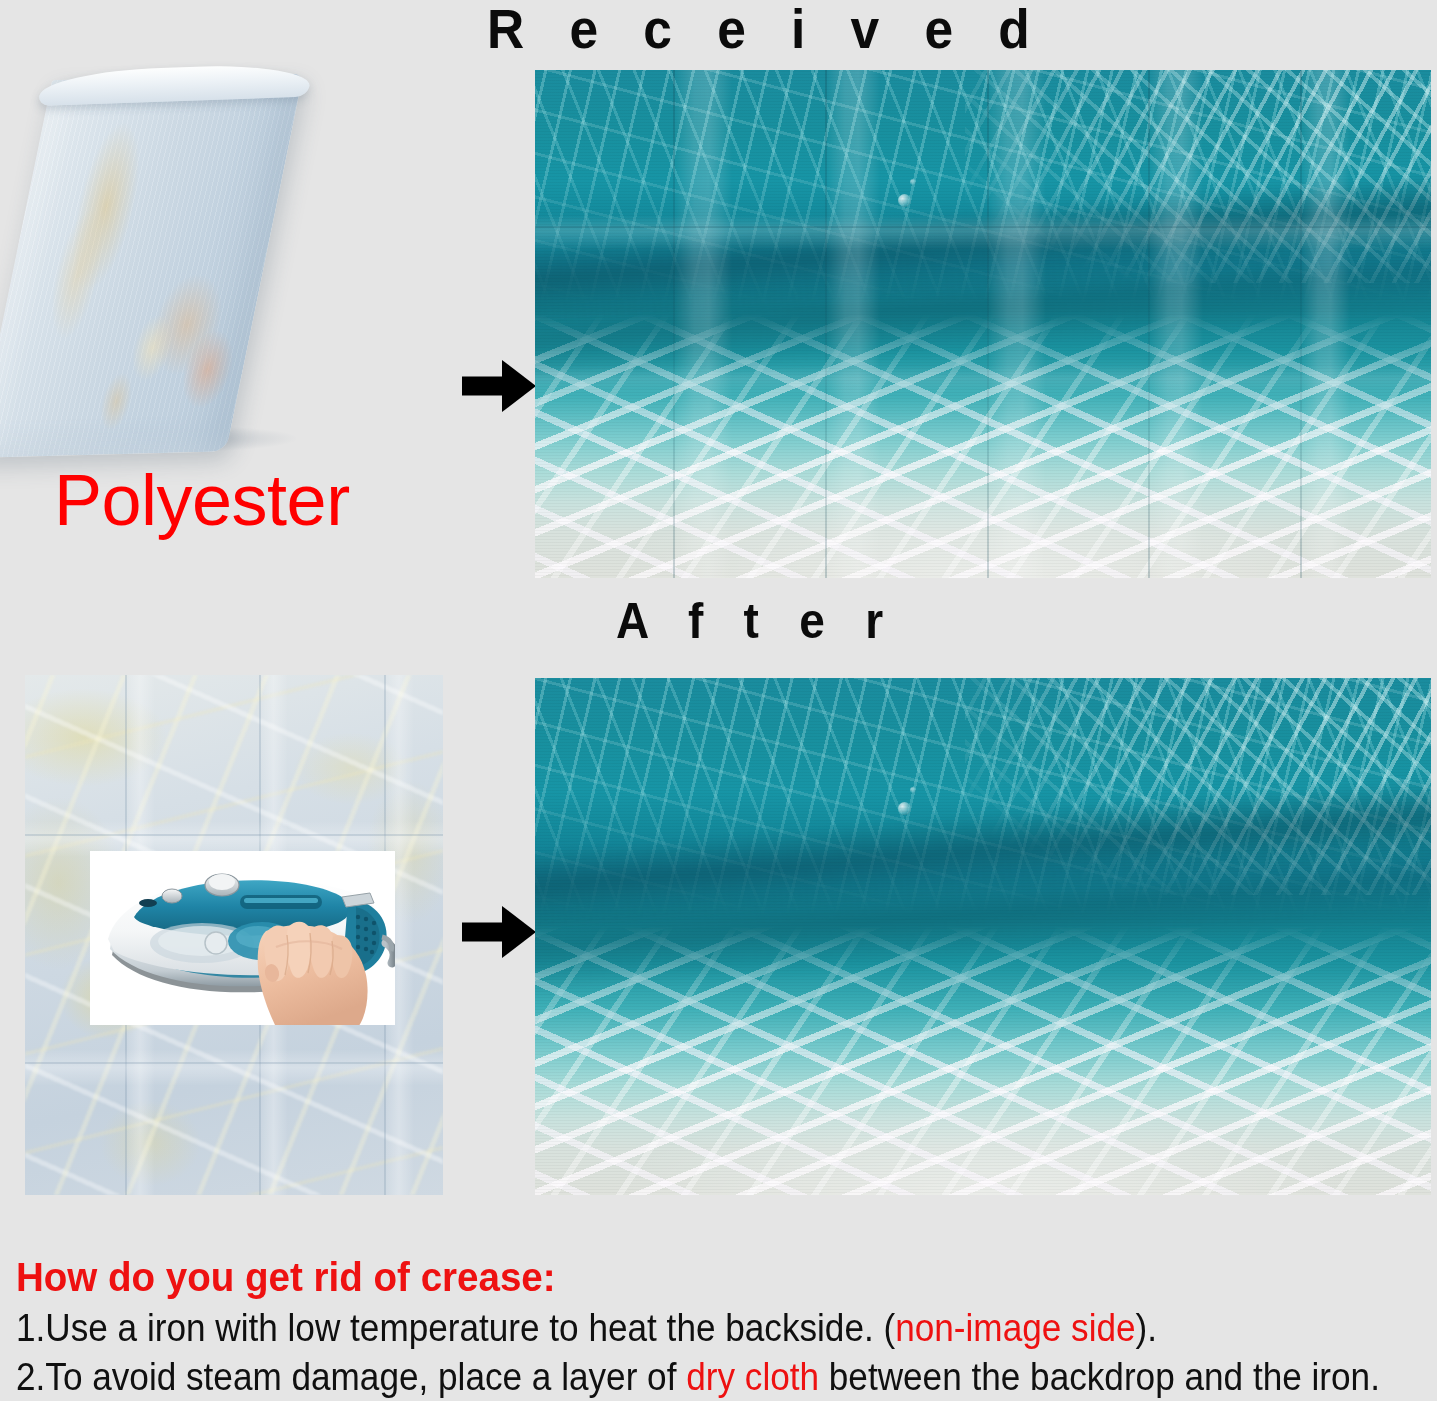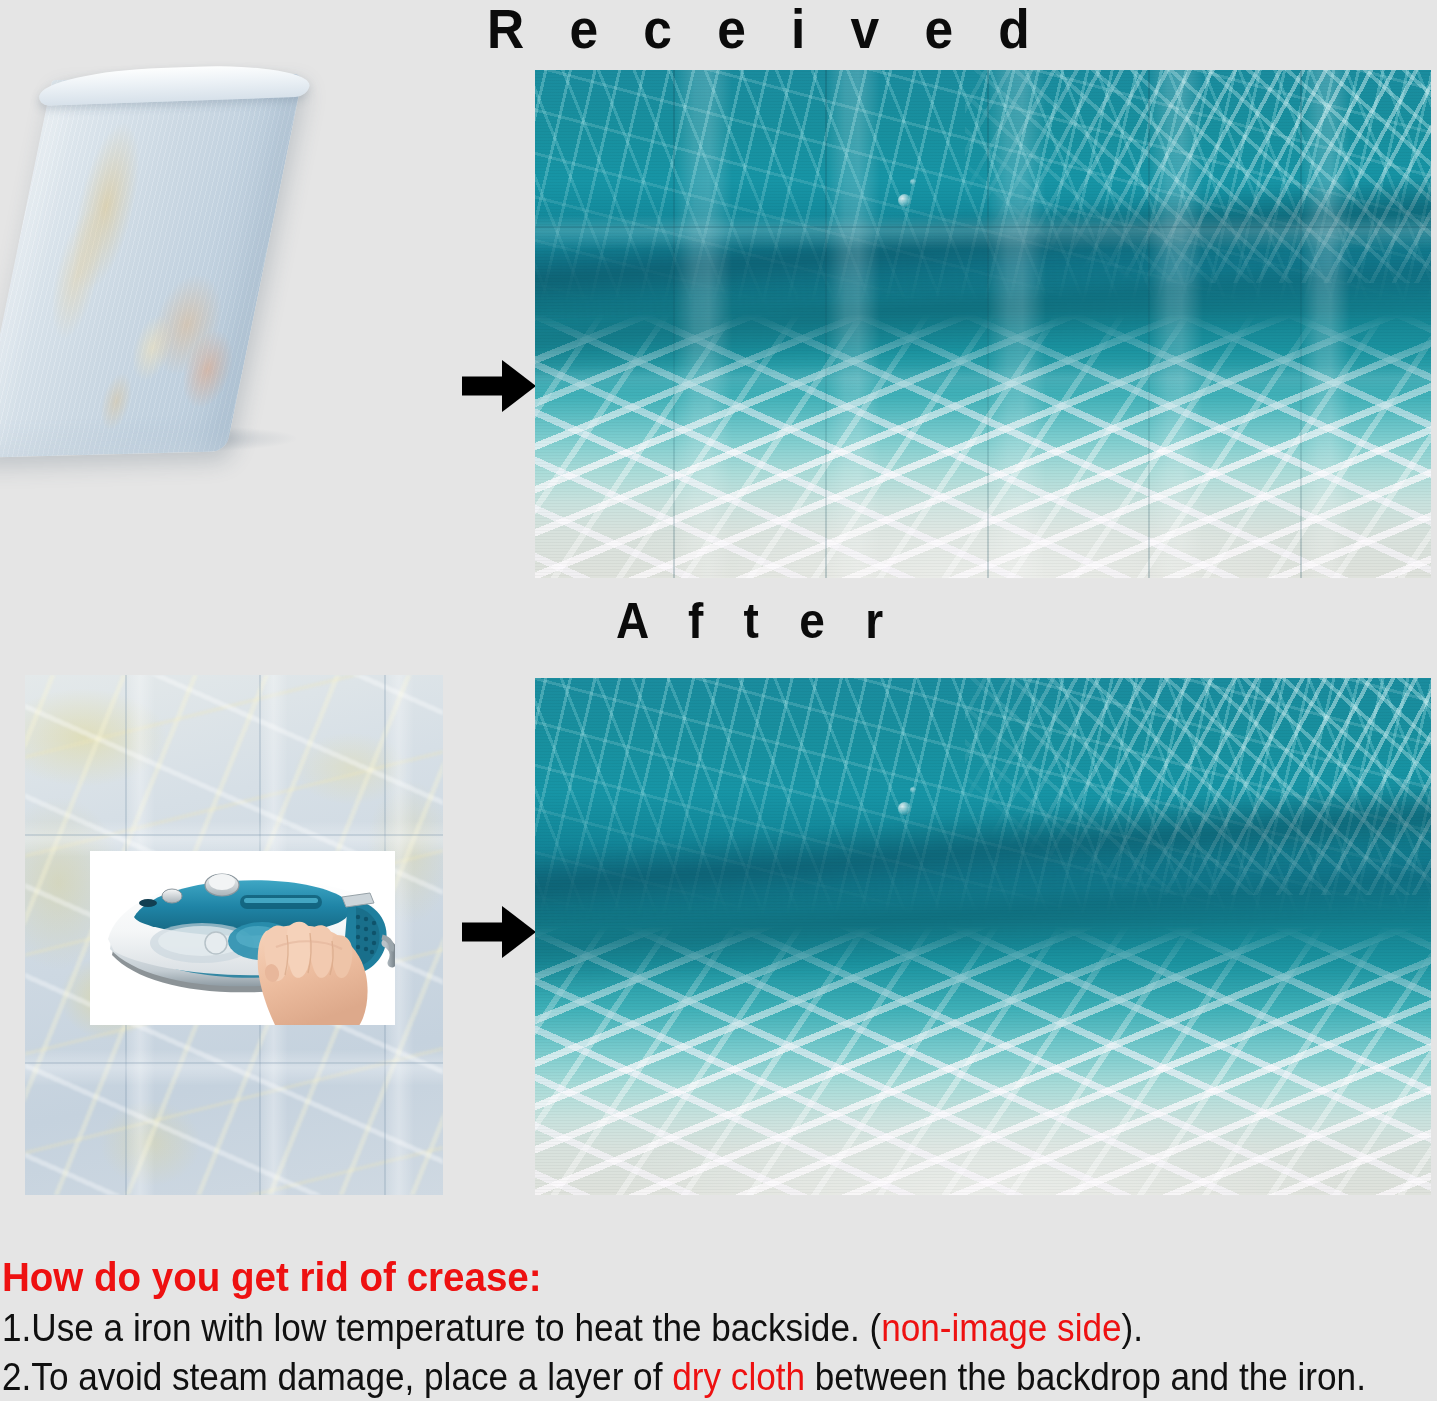--- a/index.html
+++ b/index.html
@@ -341,21 +341,21 @@
     left: 90px; top: 851px;
     width: 305px; height: 174px;
     background: #ffffff;
     overflow: visible;
   }
   .iron-svg { display: block; }
 
   
   #instructions {
     position: absolute;
-    left: 2px;
+    left: 16px;
     top: 1254px;
     width: 1420px;
   }
   #instr-heading {
     font-family: "Liberation Sans Narrow", "Liberation Sans", sans-serif;
     font-size: 41px;
     line-height: 46px;
     font-weight: bold;
     color: #EE1111;
     transform: scaleX(0.94);
@@ -381,20 +381,21 @@
 <div id="page">
 
   <div class="section-title" id="title-received">R e c e i v e d</div>
 
   <div id="swatch-wrap">
     <div id="swatch-shadow"></div>
     <div id="swatch"></div>
     <div id="swatch-lip"></div>
   </div>
 
+  <div id="polyester-label">Polyester</div>
 
   <div class="arrow" id="arrow-received">
     <span class="shaft"></span>
     <span class="head"></span>
   </div>
 
   <div class="ocean" id="photo-received">
     <div class="shimmer"></div>
     <div class="sparkle"></div>
     <div class="wave-band" style="top:27%;"></div>

